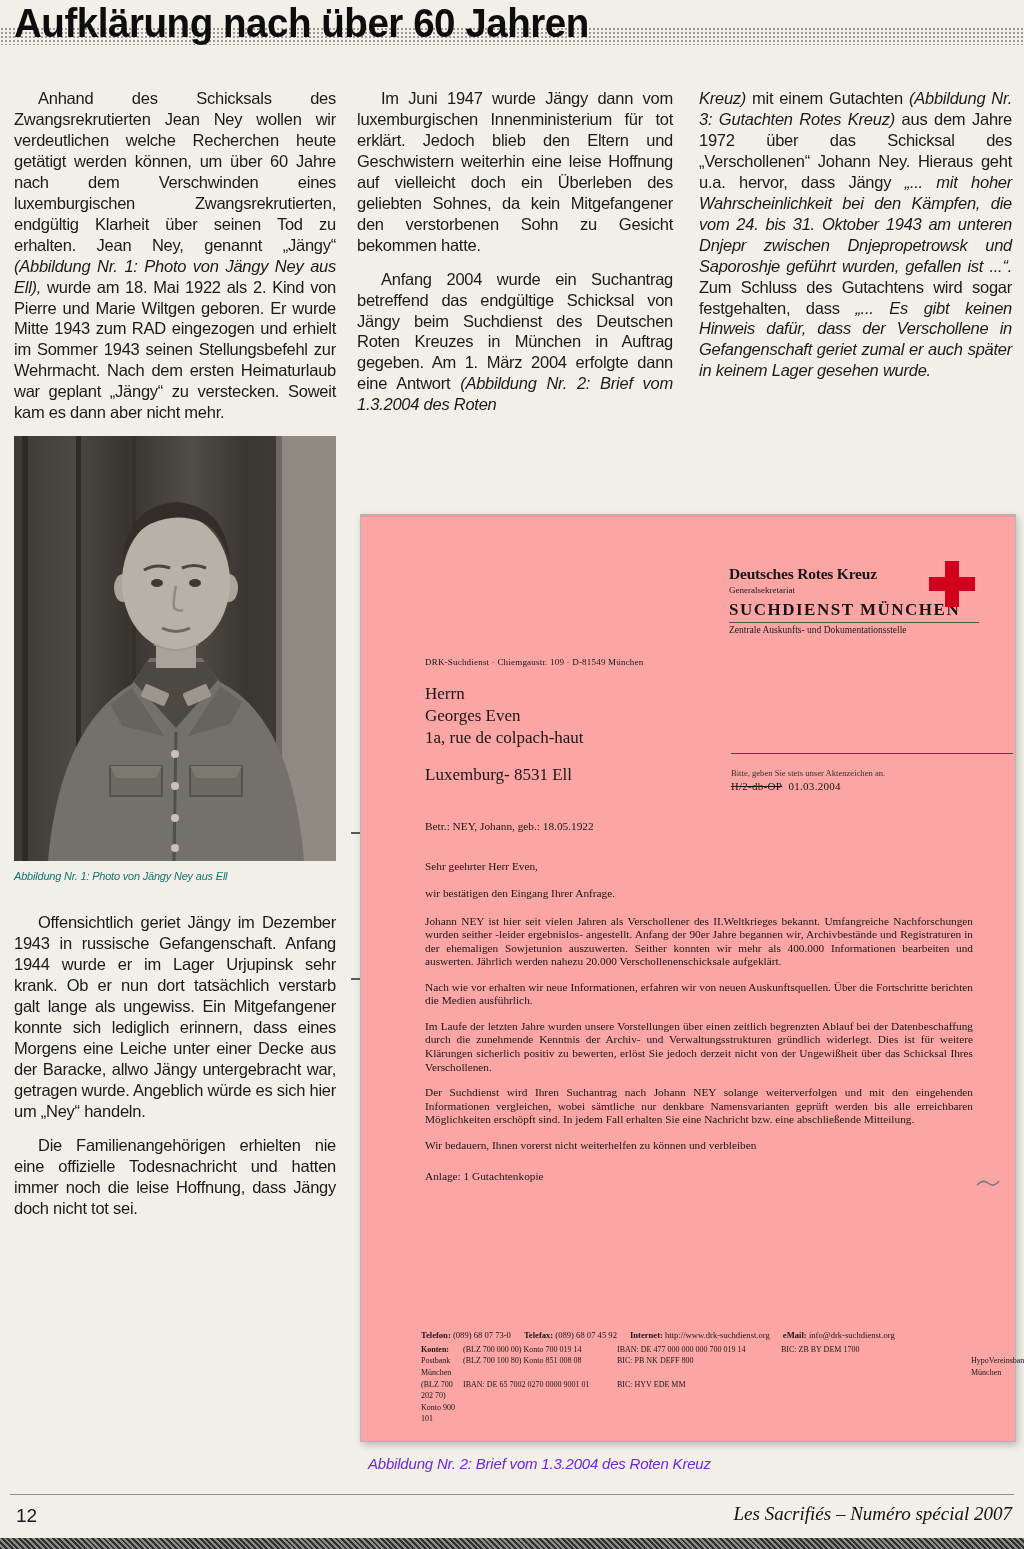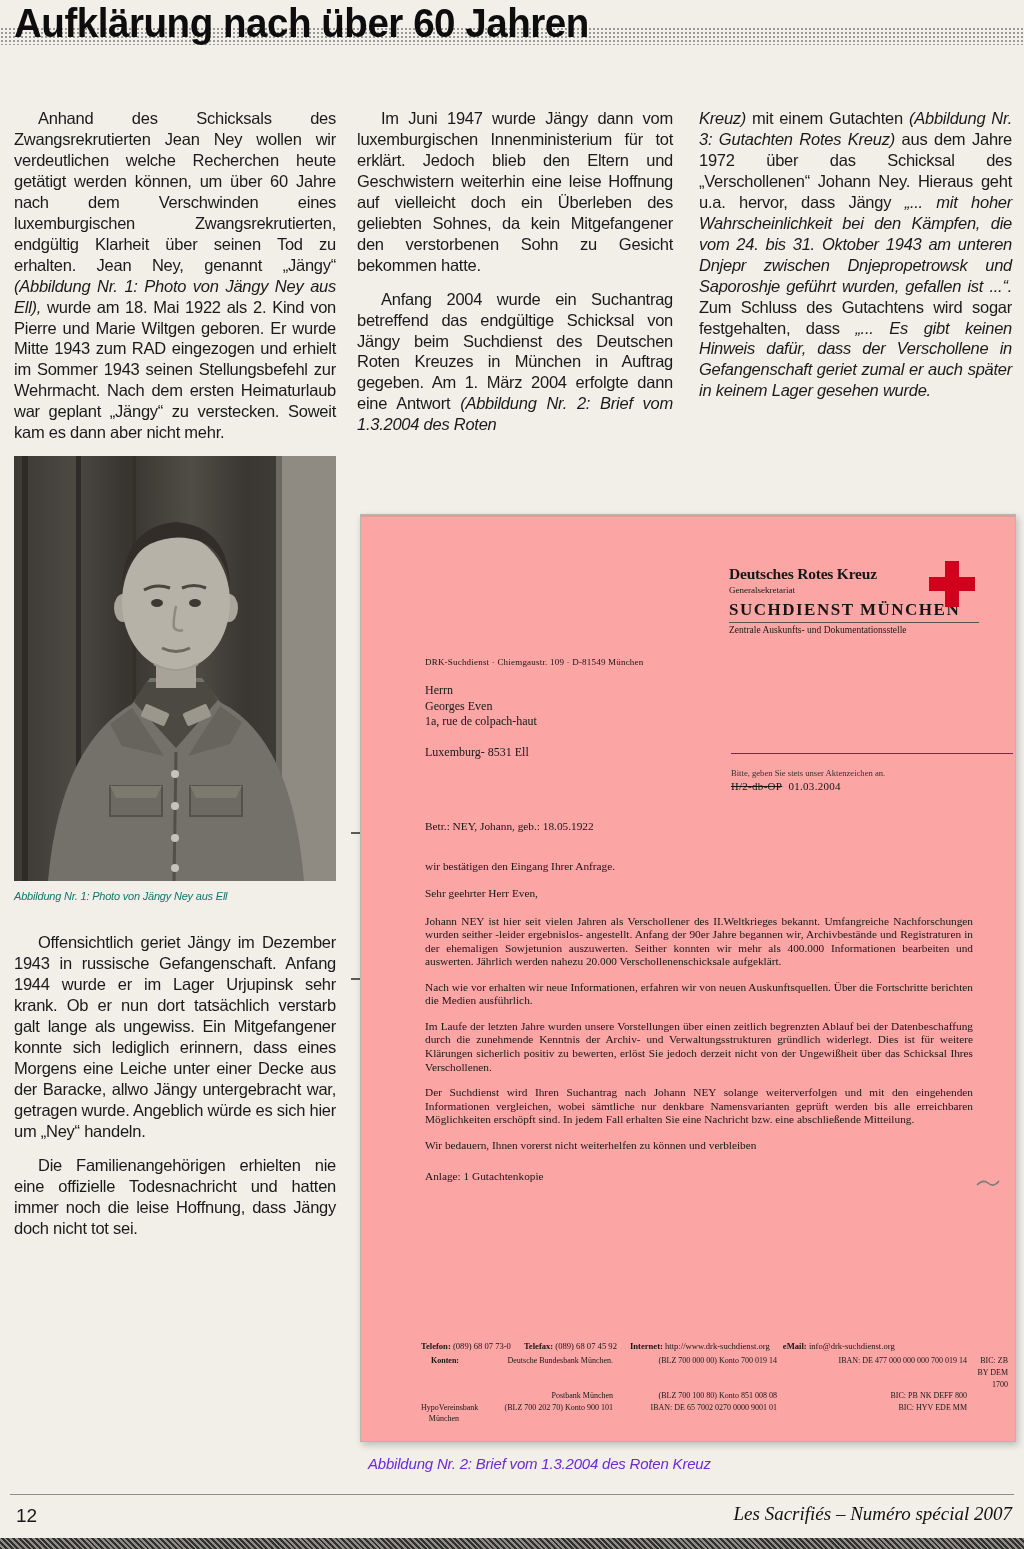--- a/index.html
+++ b/index.html
@@ -13,21 +13,21 @@
     position:absolute;left:0;top:27px;width:1024px;height:18px;
     background-image:radial-gradient(circle,#9a9a98 1px,transparent 1.4px);
     background-size:4px 4px;z-index:1;
   }
   h1.article-title{
     position:absolute;left:14px;top:0px;margin:0;z-index:2;
     font-size:41px;font-weight:700;letter-spacing:-0.5px;color:#0d0d0d;
     transform:scaleX(.94);transform-origin:0 50%;white-space:nowrap;
   }
   
-  .col{position:absolute;top:88px;margin-top:20px;}
+  .col{position:absolute;top:88px;}
   .col-1{left:14px;width:322px;}
   .col-2{left:357px;width:316px;}
   .col-3{left:699px;width:313px;}
   .col p{
     margin:0 0 13px;font-size:16.5px;line-height:1.27;letter-spacing:-0.25px;
     text-align:justify;color:#1a1a1a;
   }
   .col p.indent{text-indent:24px;}
   .it{font-style:italic;}
   
@@ -45,36 +45,36 @@
   }
   .drk-logo{position:absolute;left:368px;top:50px;width:250px;}
   .drk-title{font-size:15.5px;font-weight:700;letter-spacing:-0.2px;white-space:nowrap;}
   .red-cross{position:absolute;right:4px;top:-4px;width:46px;height:46px;}
   .red-cross .v{position:absolute;left:16px;top:0;width:14px;height:46px;background:#d1001c;}
   .red-cross .h{position:absolute;left:0;top:16px;width:46px;height:14px;background:#d1001c;}
   .drk-sub{font-size:9px;margin-top:2px;}
   .drk-dept{font-size:17px;font-weight:700;letter-spacing:1.5px;margin-top:5px;white-space:nowrap;}
   .drk-dept-sub{font-size:9.5px;margin-top:2px;border-top:1px solid #555;padding-top:2px;}
   .sender-line{position:absolute;left:64px;top:142px;font-size:9px;letter-spacing:.2px;}
-  .address{position:absolute;left:64px;top:168px;font-size:12px;line-height:1.3;}
+  .address{position:absolute;left:64px;top:168px;font-size:17px;line-height:1.3;}
   .address .addr-gap{margin-top:15px;}
   .ref-block{position:absolute;left:370px;top:238px;width:282px;border-top:1px solid #444;padding-top:14px;}
   .ref-note{font-size:8.6px;color:#333;}
   .ref-code{font-size:11px;margin-top:2px;letter-spacing:.3px;}
   .ref-code .strike{text-decoration:line-through;}
   .letter-main{position:absolute;left:64px;top:305px;width:548px;}
   .letter-main p{margin:0 0 12px;font-size:11.3px;line-height:1.2;text-align:justify;}
   .letter-main p.subject{margin-bottom:26px;text-align:left;}
   .letter-main p.single{text-align:left;margin-bottom:14px;}
   .closing-block{margin-top:4px;font-size:11.3px;line-height:1.25;}
   .sig{margin:-4px 0 -12px 26px;display:block;}
   .signer{margin-top:0;}
   .enclosure{margin-top:18px;font-size:11.3px;}
   .pencil-mark{position:absolute;right:14px;top:662px;}
-  .letter-footer{position:absolute;left:60px;right:7px;bottom:16px;text-align:right;}
+  .letter-footer{position:absolute;left:60px;right:7px;bottom:16px;}
   .contact-row{display:flex;gap:13px;font-size:8.6px;white-space:nowrap;}
   .contact-row b{font-weight:700;}
   .konten{display:grid;grid-template-columns:38px 150px 160px 186px auto;
           font-size:8px;line-height:1.45;margin-top:4px;column-gap:4px;}
   .konten .lbl{font-weight:700;}
   .letter-caption{
     position:absolute;left:368px;top:1455px;font-size:15px;font-style:italic;color:#6d28d9;
     font-family:"Liberation Sans",sans-serif;letter-spacing:-0.2px;
   }
   .fold-mark{position:absolute;width:9px;height:2px;background:#5a5a5a;}
@@ -190,22 +190,22 @@
       <div class="addr-gap">Luxemburg- 8531 Ell</div>
     </div>
 
     <div class="ref-block">
       <div class="ref-note">Bitte, geben Sie stets unser Aktenzeichen an.</div>
       <div class="ref-code"><span class="strike">II/2-db-OP</span>&nbsp;&nbsp;<span>01.03.2004</span></div>
     </div>
 
     <div class="letter-main">
       <p class="subject">Betr.: NEY, Johann, geb.: 18.05.1922</p>
+      <p class="single">Sehr geehrter Herr Even,</p>
       <p class="single">wir bestätigen den Eingang Ihrer Anfrage.</p>
-      <p class="single">Sehr geehrter Herr Even,</p>
       <p>Johann NEY ist hier seit vielen Jahren als Verschollener des II.Weltkrieges bekannt. Umfangreiche Nachforschungen wurden seither -leider ergebnislos- angestellt. Anfang der 90er Jahre begannen wir, Archivbestände und Registraturen in der ehemaligen Sowjetunion auszuwerten. Seither konnten wir mehr als 400.000 Informationen bearbeiten und auswerten. Jährlich werden nahezu 20.000 Verschollenenschicksale aufgeklärt.</p>
       <p>Nach wie vor erhalten wir neue Informationen, erfahren wir von neuen Auskunftsquellen. Über die Fortschritte berichten die Medien ausführlich.</p>
       <p>Im Laufe der letzten Jahre wurden unsere Vorstellungen über einen zeitlich begrenzten Ablauf bei der Datenbeschaffung durch die zunehmende Kenntnis der Archiv- und Verwaltungsstrukturen gründlich widerlegt. Dies ist für weitere Klärungen sicherlich positiv zu bewerten, erlöst Sie jedoch derzeit nicht von der Ungewißheit über das Schicksal Ihres Verschollenen.</p>
       <p>Der Suchdienst wird Ihren Suchantrag nach Johann NEY solange weiterverfolgen und mit den eingehenden Informationen vergleichen, wobei sämtliche nur denkbare Namensvarianten geprüft werden bis alle erreichbaren Möglichkeiten erschöpft sind. In jedem Fall erhalten Sie eine Nachricht bzw. eine abschließende Mitteilung.</p>
       <p class="single">Wir bedauern, Ihnen vorerst nicht weiterhelfen zu können und verbleiben</p>
 
 
       <div class="enclosure">Anlage: 1 Gutachtenkopie</div>
     </div>
 
@@ -215,21 +215,20 @@
 
     <div class="letter-footer">
       <div class="contact-row">
         <span><b>Telefon:</b> <span>(089) 68 07 73-0</span></span>
         <span><b>Telefax:</b> <span>(089) 68 07 45 92</span></span>
         <span><b>Internet:</b> <span>http://www.drk-suchdienst.org</span></span>
         <span><b>eMail:</b> <span>info@drk-suchdienst.org</span></span>
       </div>
       <div class="konten">
         <div class="lbl">Konten:</div>
-        <div>Deutsche Bundesbank München.</div>
         <div>(BLZ 700 000 00) Konto 700 019 14</div>
         <div>IBAN: DE 477 000 000 000 700 019 14</div>
         <div>BIC: ZB BY DEM 1700</div>
         <div></div>
         <div>Postbank München</div>
         <div>(BLZ 700 100 80) Konto 851 008 08</div>
         <div>BIC: PB NK DEFF 800</div>
         <div></div>
         <div>HypoVereinsbank München</div>
         <div>(BLZ 700 202 70) Konto 900 101</div>

